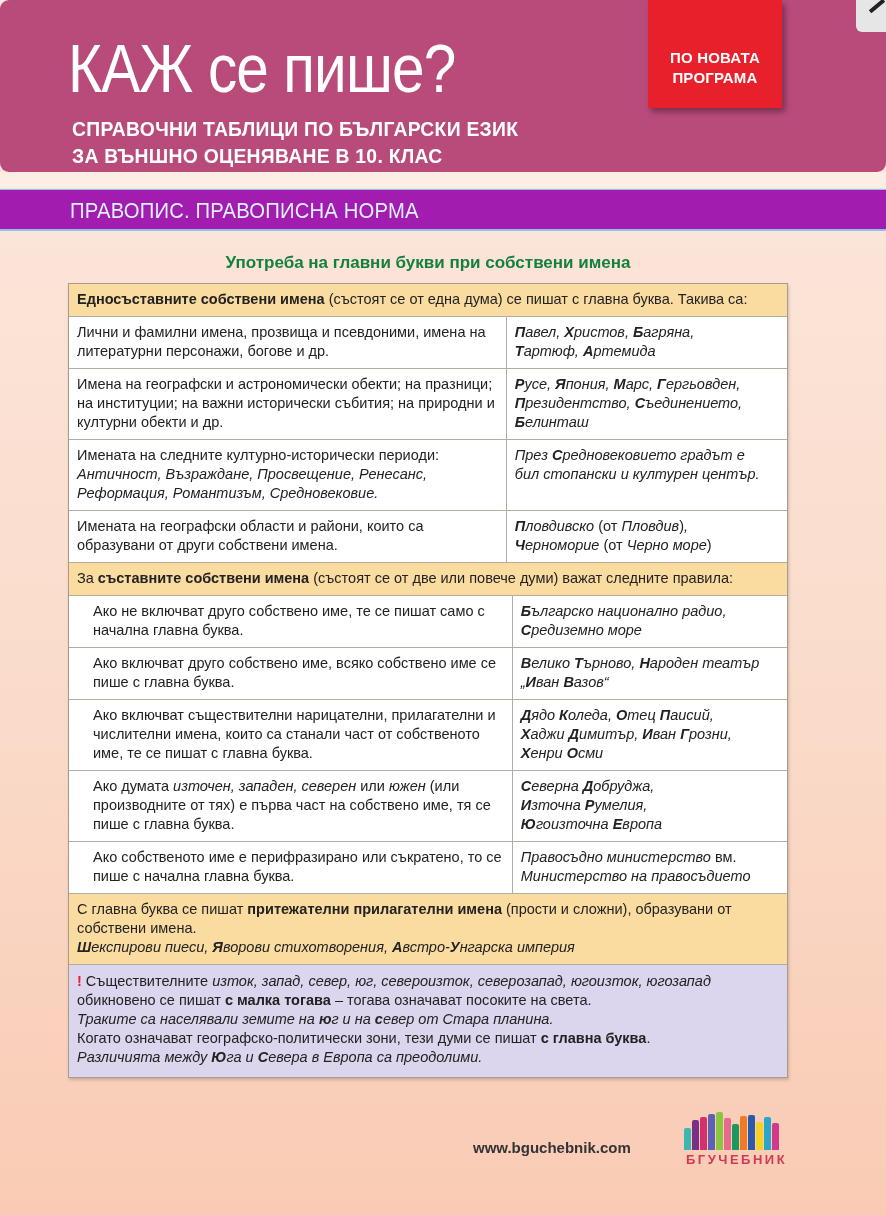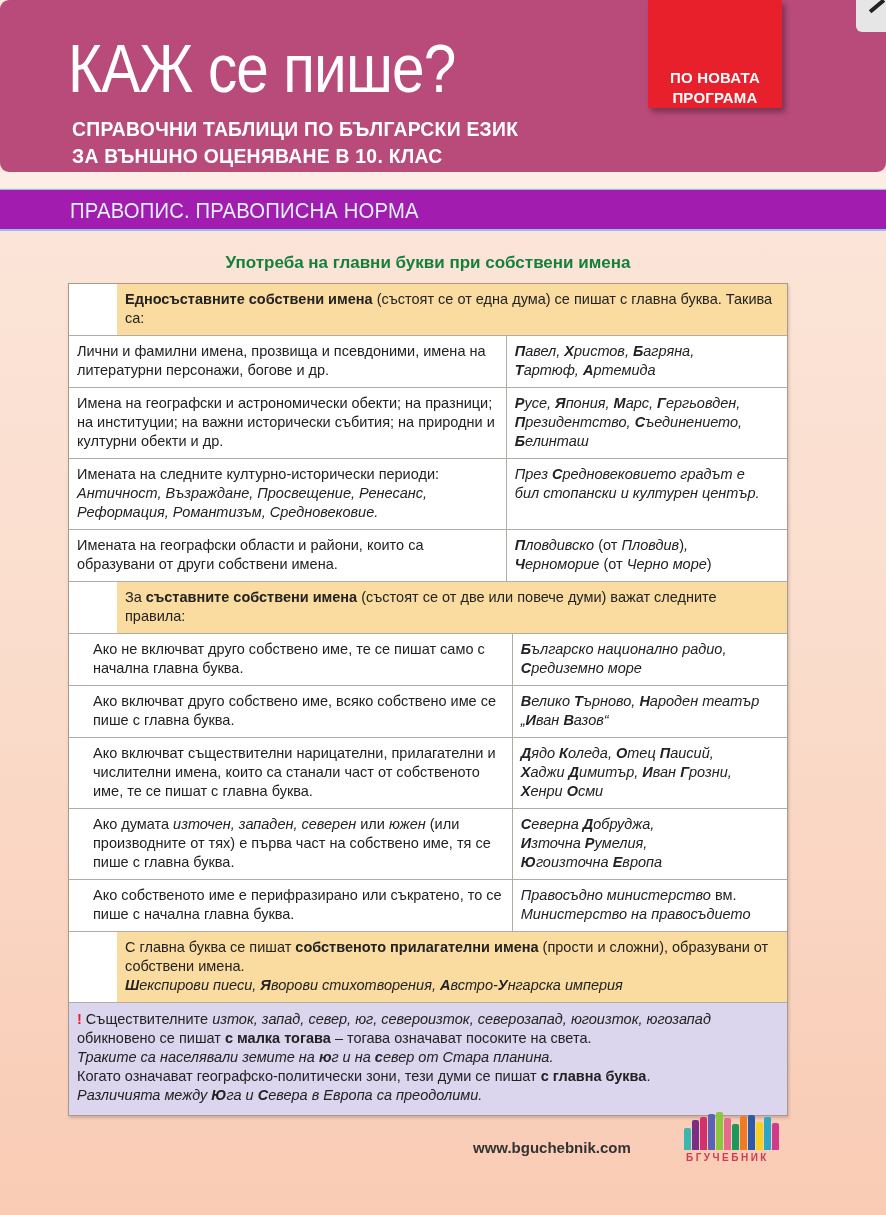--- a/index.html
+++ b/index.html
@@ -25,21 +25,21 @@
     position: absolute; left: 72px; color: #fff; font-weight: bold;
     font-size: 21px; letter-spacing: 0.3px; white-space: nowrap;
     transform: scaleX(0.92); transform-origin: left top;
   }
   .sub1 { top: 117px; }
   .sub2 { top: 144px; }
   .badge {
     position: absolute; left: 648px; top: 0; width: 134px; height: 108px;
     background: #e8202b; box-shadow: 3px 4px 6px rgba(0,0,0,0.35);
     display: flex; flex-direction: column; justify-content: flex-end; align-items: center;
-    padding-bottom: 0;
+    padding-bottom: 20px;
   }
   .badge span { color: #fff; font-weight: bold; font-size: 15px; line-height: 20px; letter-spacing: 0.2px; }
   .pencil-corner {
     position: absolute; left: 856px; top: 0; width: 40px; height: 32px;
     background: #e6e6e6; border-radius: 0 0 0 6px;
   }
   .pencil-corner::after {
     content: ""; position: absolute; left: 12px; top: 4px; width: 18px; height: 4px;
     background: #222; transform: rotate(-40deg);
   }
@@ -56,37 +56,37 @@
     position: absolute; left: 68px; width: 720px; top: 253px; text-align: center;
     color: #15803d; font-weight: bold; font-size: 17px;
   }
   .table {
     position: absolute; left: 68px; top: 283px; width: 720px;
     border: 1px solid #a89a8c; box-shadow: 1px 2px 3px rgba(0,0,0,0.18);
     font-size: 14.5px; line-height: 19px; background: #fff;
   }
   .row { display: flex; border-top: 1px solid #b3aca4; }
   .row:first-child { border-top: none; }
-  .full { background: #fbdca0; padding: 6px 8px 7px 8px; width: 100%; margin-left: 48px; }
+  .full { background: #fbdca0; padding: 6px 8px 7px 8px; width: 100%; }
   .cell { padding: 6px 8px 7px 8px; background: #fff; }
   .c1a { width: 439px; border-right: 1px solid #b3aca4; }
   .c2a { width: 281px; font-style: italic; }
   .c1b { width: 445px; border-right: 1px solid #b3aca4; padding-left: 24px; }
   .c2b { width: 275px; font-style: italic; }
   .note { background: #dcd5ee; padding: 7px 16px 10px 8px; width: 100%; }
   b { font-weight: bold; }
   i { font-style: italic; }
   .excl { color: #e8202b; font-weight: bold; }
   .footer-url {
     position: absolute; left: 473px; top: 1139px; font-weight: bold; font-size: 15px; color: #333;
   }
   .logo { position: absolute; left: 684px; top: 1112px; width: 108px; height: 52px; }
   .logo-bars { position: absolute; left: 0; top: 0; width: 108px; height: 38px; display: flex; align-items: flex-end; gap: 1px; }
   .logo-bars div { width: 7px; border-radius: 2px 2px 0 0; }
-  .logo-text { position: absolute; left: 2px; top: 40px; font-size: 10px; font-weight: bold; color: #d13a57; letter-spacing: 2.5px; }
+  .logo-text { position: absolute; left: 2px; top: 40px; font-size: 13px; font-weight: bold; color: #d13a57; letter-spacing: 2.5px; }
 </style>
 </head>
 <body>
 
 <div class="header">
   <div class="title">КАЖ се пише?</div>
   <div class="subtitle sub1">СПРАВОЧНИ ТАБЛИЦИ ПО БЪЛГАРСКИ ЕЗИК</div>
   <div class="subtitle sub2">ЗА ВЪНШНО ОЦЕНЯВАНЕ В 10. КЛАС</div>
   <div class="badge">
     <span>ПО НОВАТА</span>
@@ -148,21 +148,21 @@
     <div class="cell c1b"><span>Ако думата </span><i>източен, западен, северен</i><span> или </span><i>южен</i><span> (или производните от тях) е първа част на собствено име, тя се пише с главна буква.</span></div>
     <div class="cell c2b"><b>С</b>еверна <b>Д</b>обруджа,<br><b>И</b>зточна <b>Р</b>умелия,<br><b>Ю</b>гоизточна <b>Е</b>вропа</div>
   </div>
   <div class="row">
     <div class="cell c1b">Ако собственото име е перифразирано или съкратено, то се пише с начална главна буква.</div>
     <div class="cell c2b">Правосъдно министерство <span style="font-style:normal">вм.</span><br>Министерство на правосъдието</div>
   </div>
 
   <div class="row">
     <div class="full">
-      <span>С главна буква се пишат </span><b>собственото прилагателни имена</b><span> (прости и сложни), образувани от собствени имена.</span><br>
+      <span>С главна буква се пишат </span><b>притежателни прилагателни имена</b><span> (прости и сложни), образувани от собствени имена.</span><br>
       <i><b>Ш</b>експирови пиеси, <b>Я</b>ворови стихотворения, <b>А</b>встро-<b>У</b>нгарска империя</i>
     </div>
   </div>
 
   <div class="row">
     <div class="note">
       <span class="excl">!</span><span> Съществителните </span><i>изток, запад, север, юг, североизток, северозапад, югоизток, югозапад</i><br>
       <span>обикновено се пишат </span><b>с малка тогава</b><span> – тогава означават посоките на света.</span><br>
       <i>Траките са населявали земите на <b>ю</b>г и на <b>с</b>евер от Стара планина.</i><br>
       <span>Когато означават географско-политически зони, тези думи се пишат </span><b>с главна буква</b><span>.</span><br>

